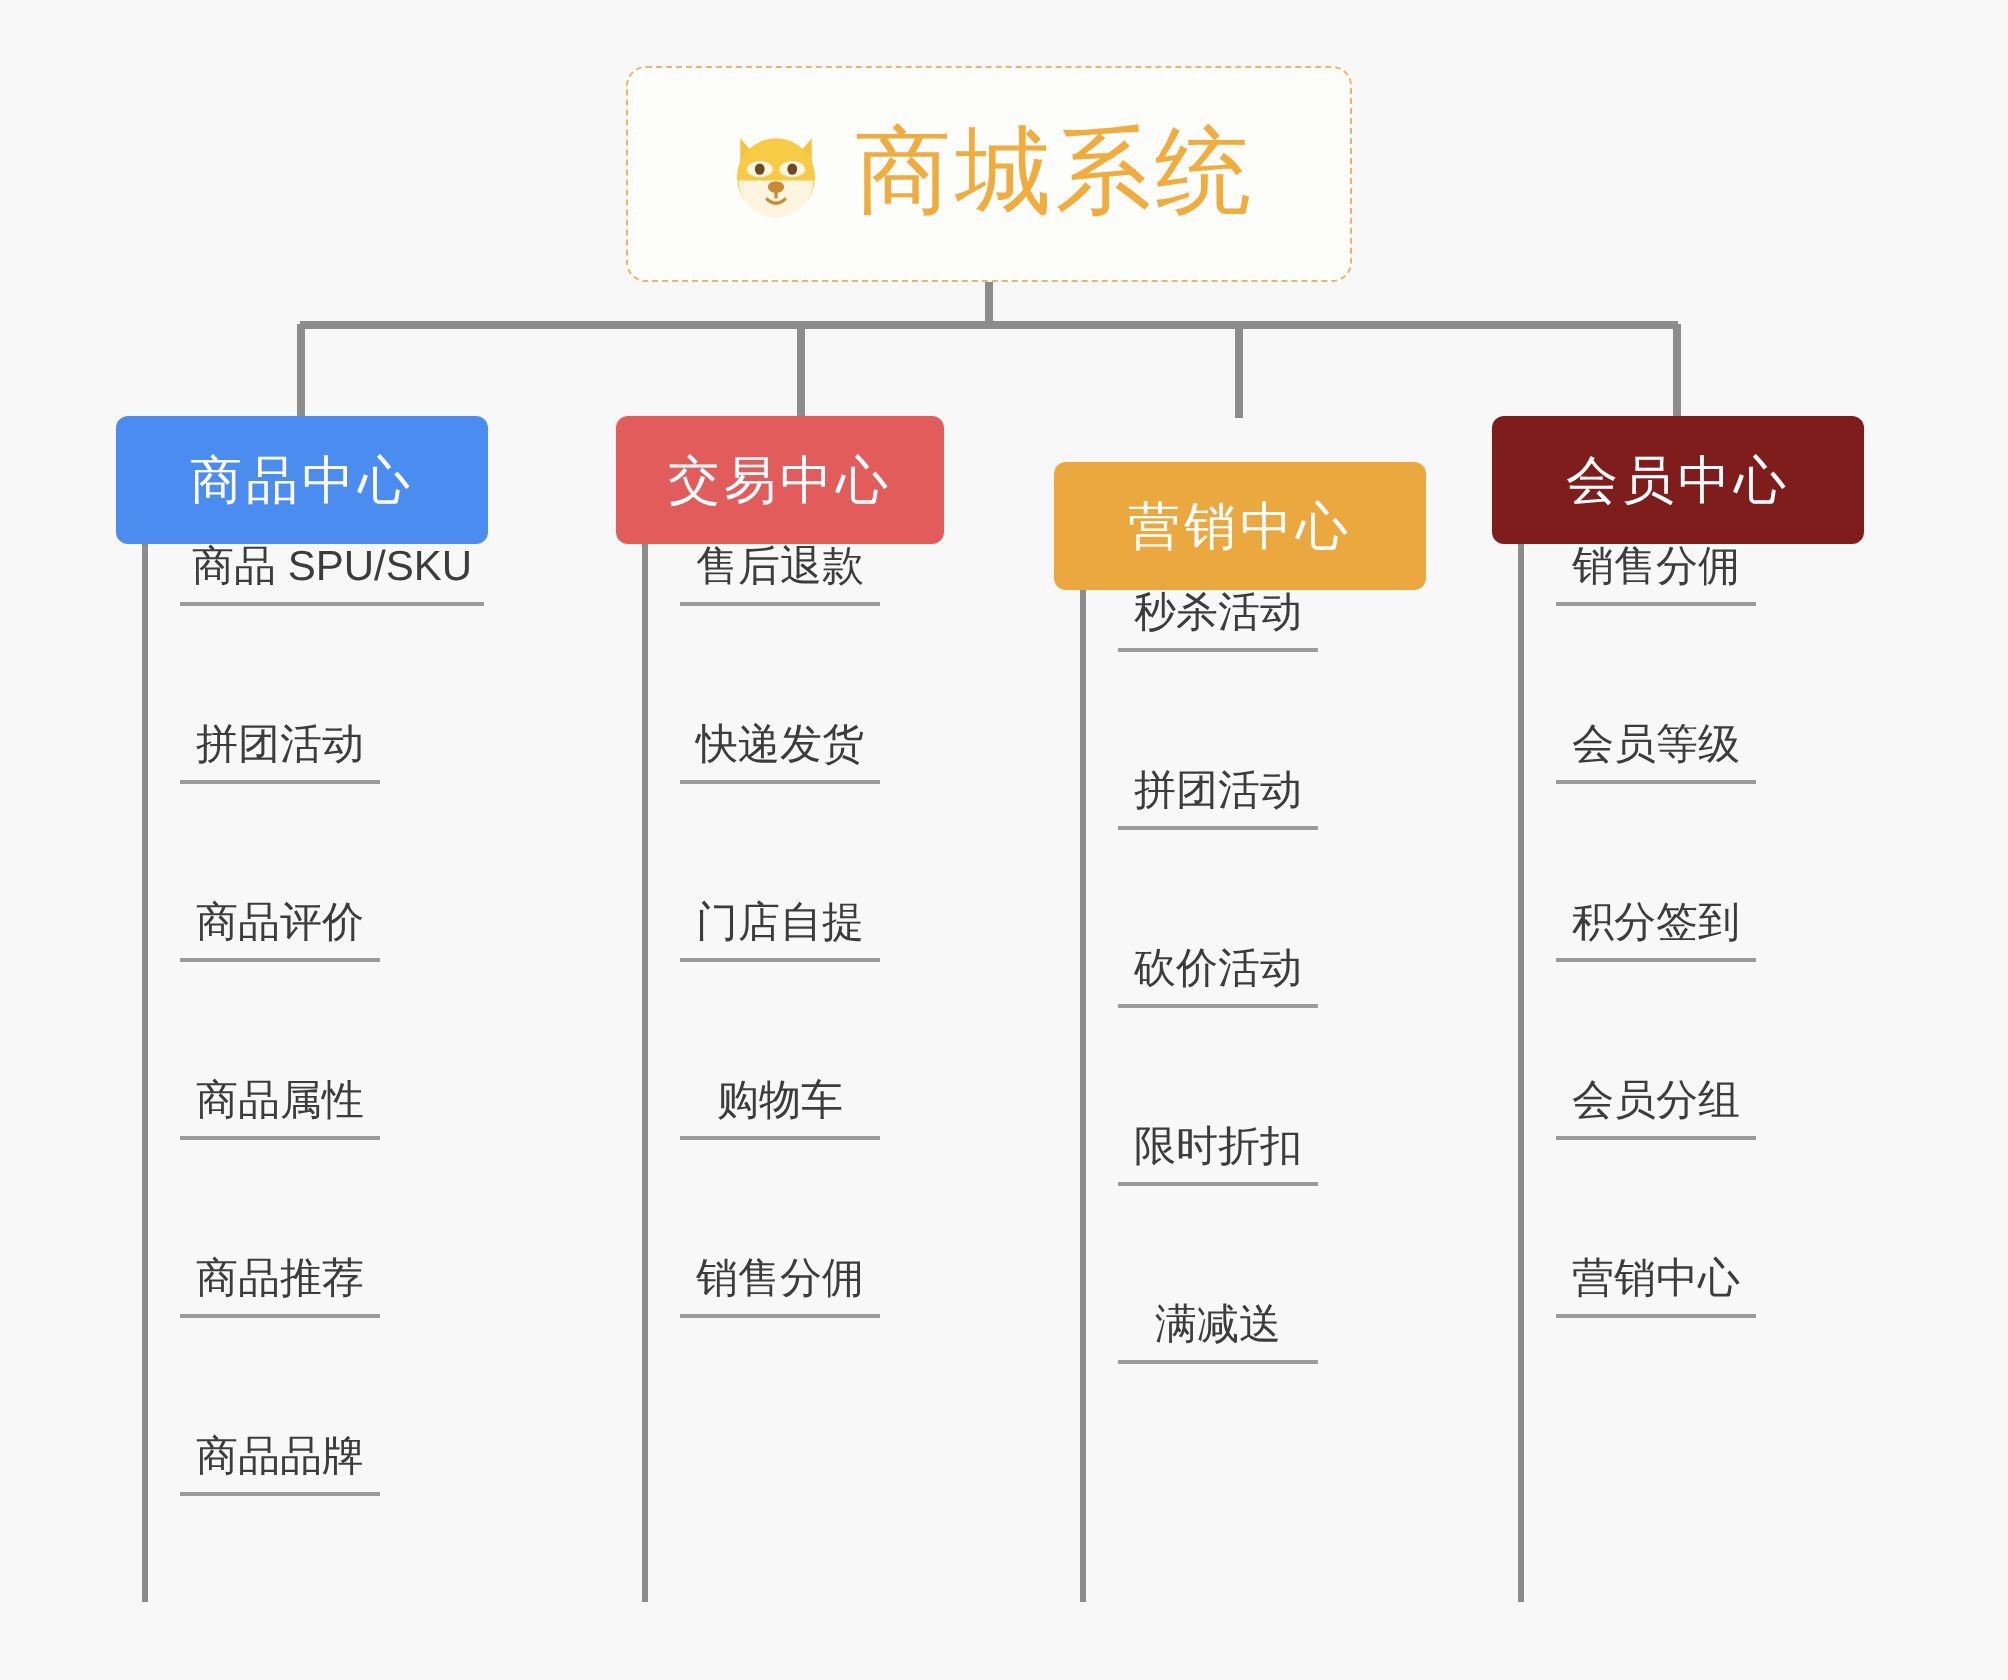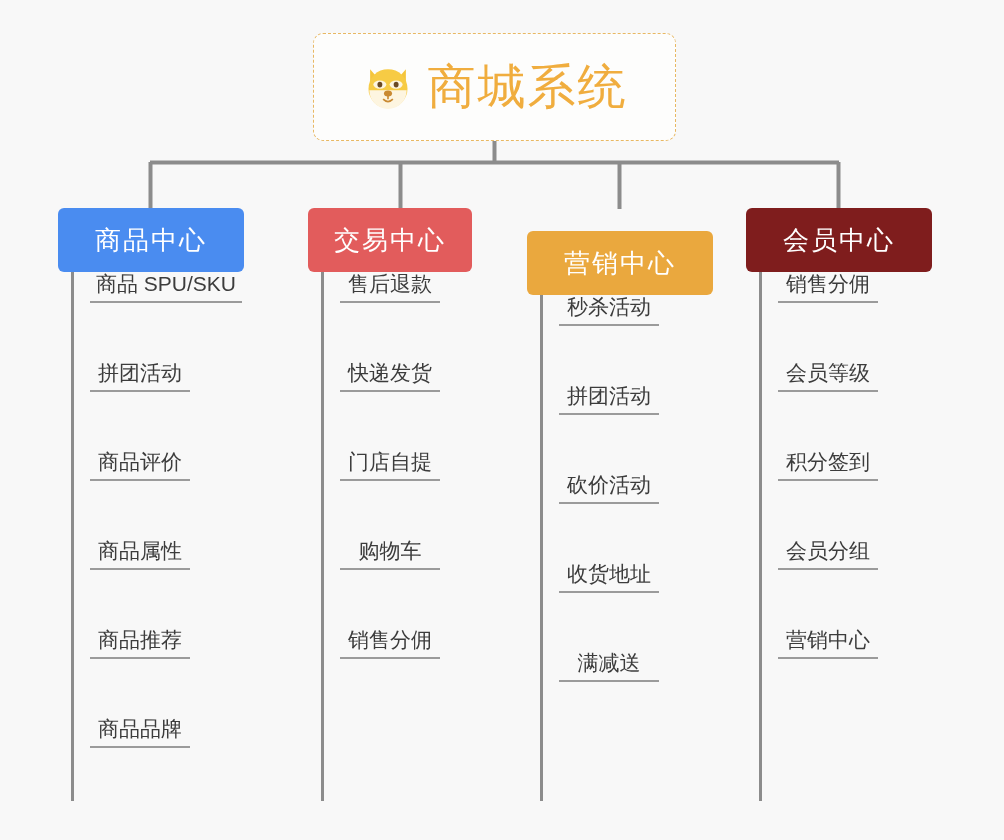--- a/index.html
+++ b/index.html
@@ -187,21 +187,21 @@
       <div class="leaf-item">
           <span class="leaf-label">秒杀活动</span>
         </div>
       <div class="leaf-item">
           <span class="leaf-label">拼团活动</span>
         </div>
       <div class="leaf-item">
           <span class="leaf-label">砍价活动</span>
         </div>
       <div class="leaf-item">
-          <span class="leaf-label">收货地址</span>
+          <span class="leaf-label">限时折扣</span>
         </div>
       <div class="leaf-item">
           <span class="leaf-label">满减送</span>
         </div>
     </div>
   </div>
 
   <div class="column" style="left:746px; width:186px;">
     <div class="cat-header" style="background:#7f1d1d; width:186px;">会员中心</div>
     <div class="leaf-list">

